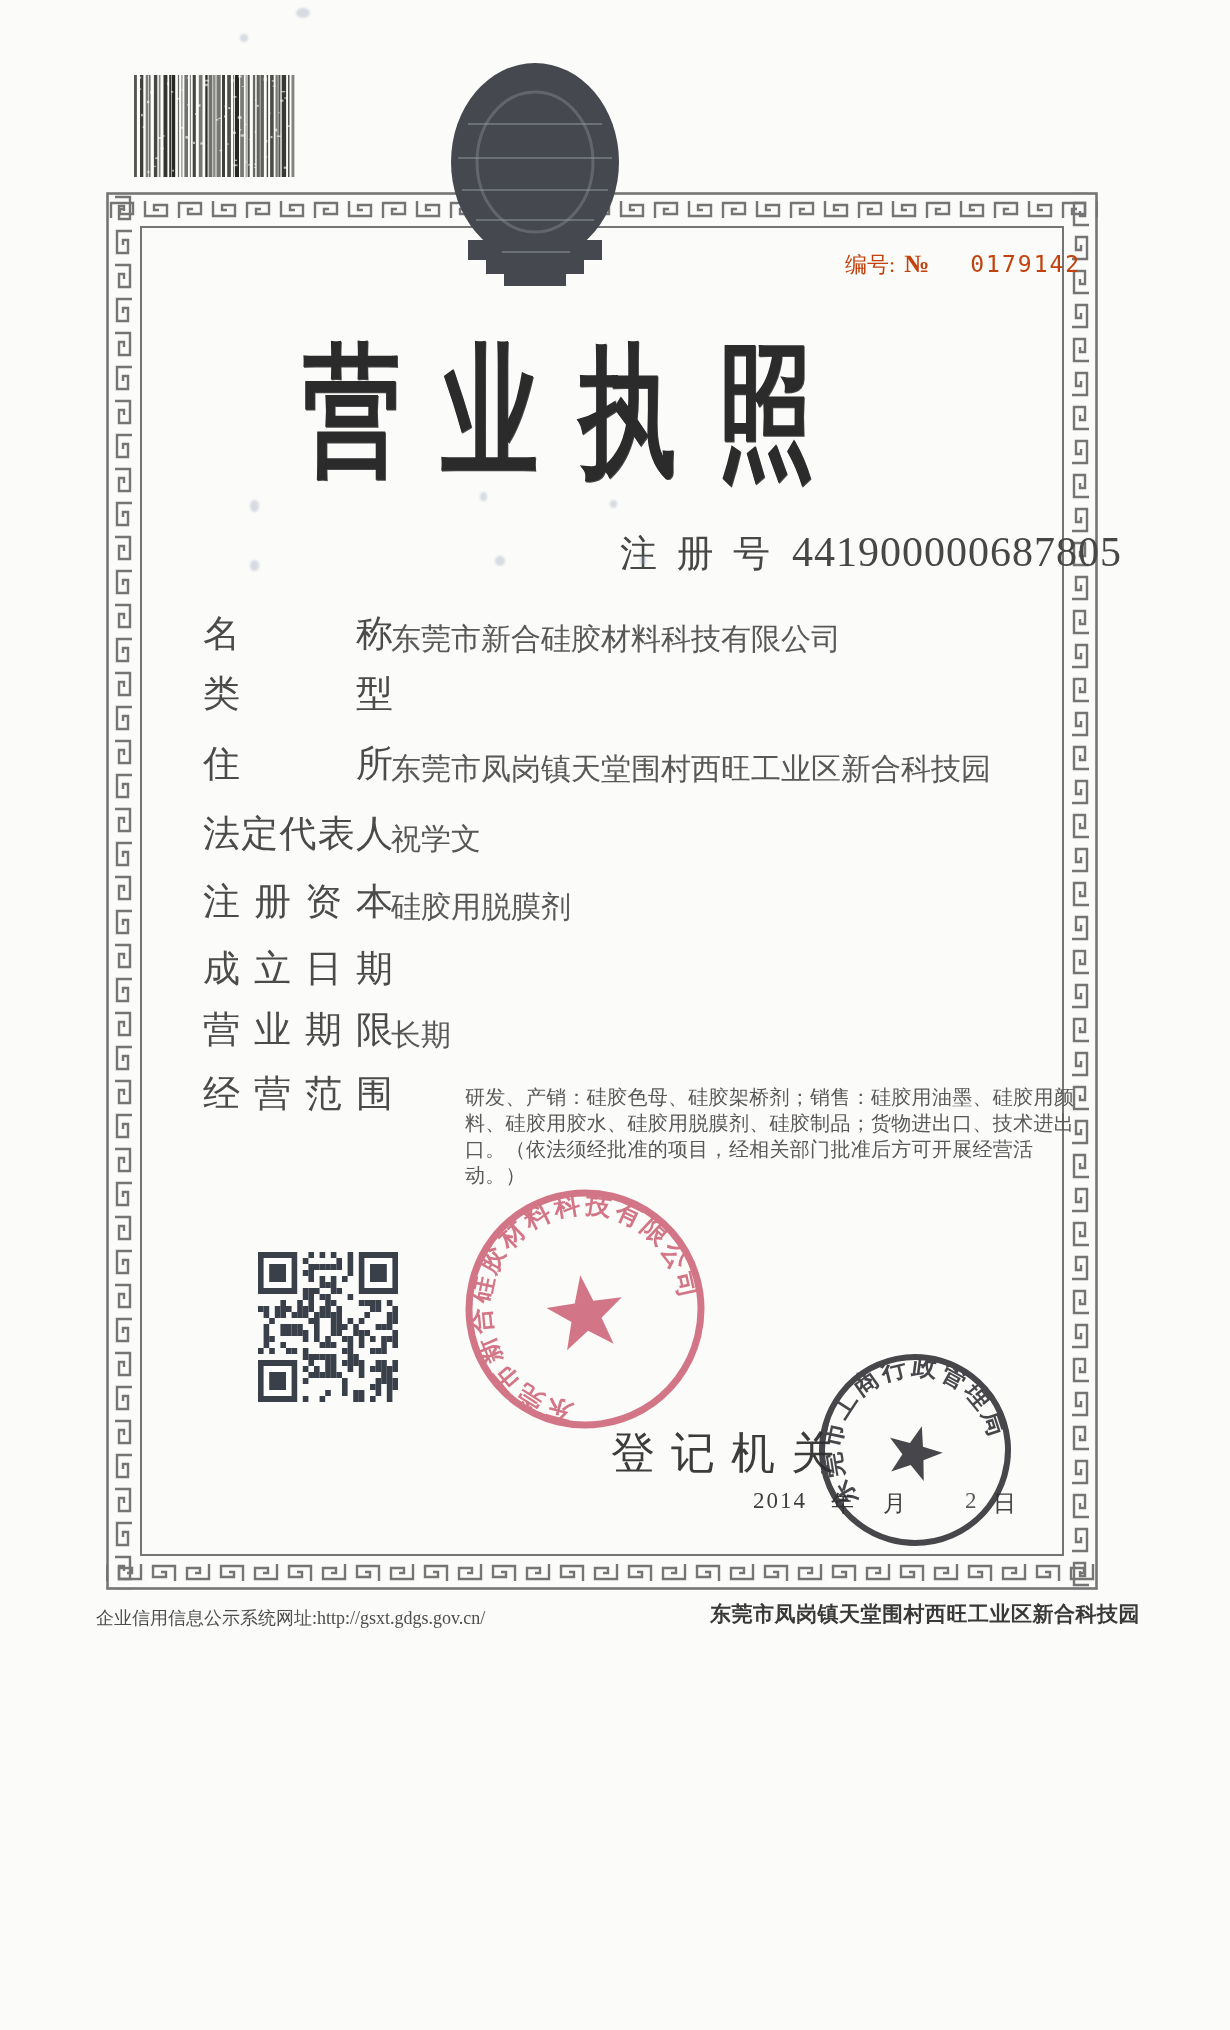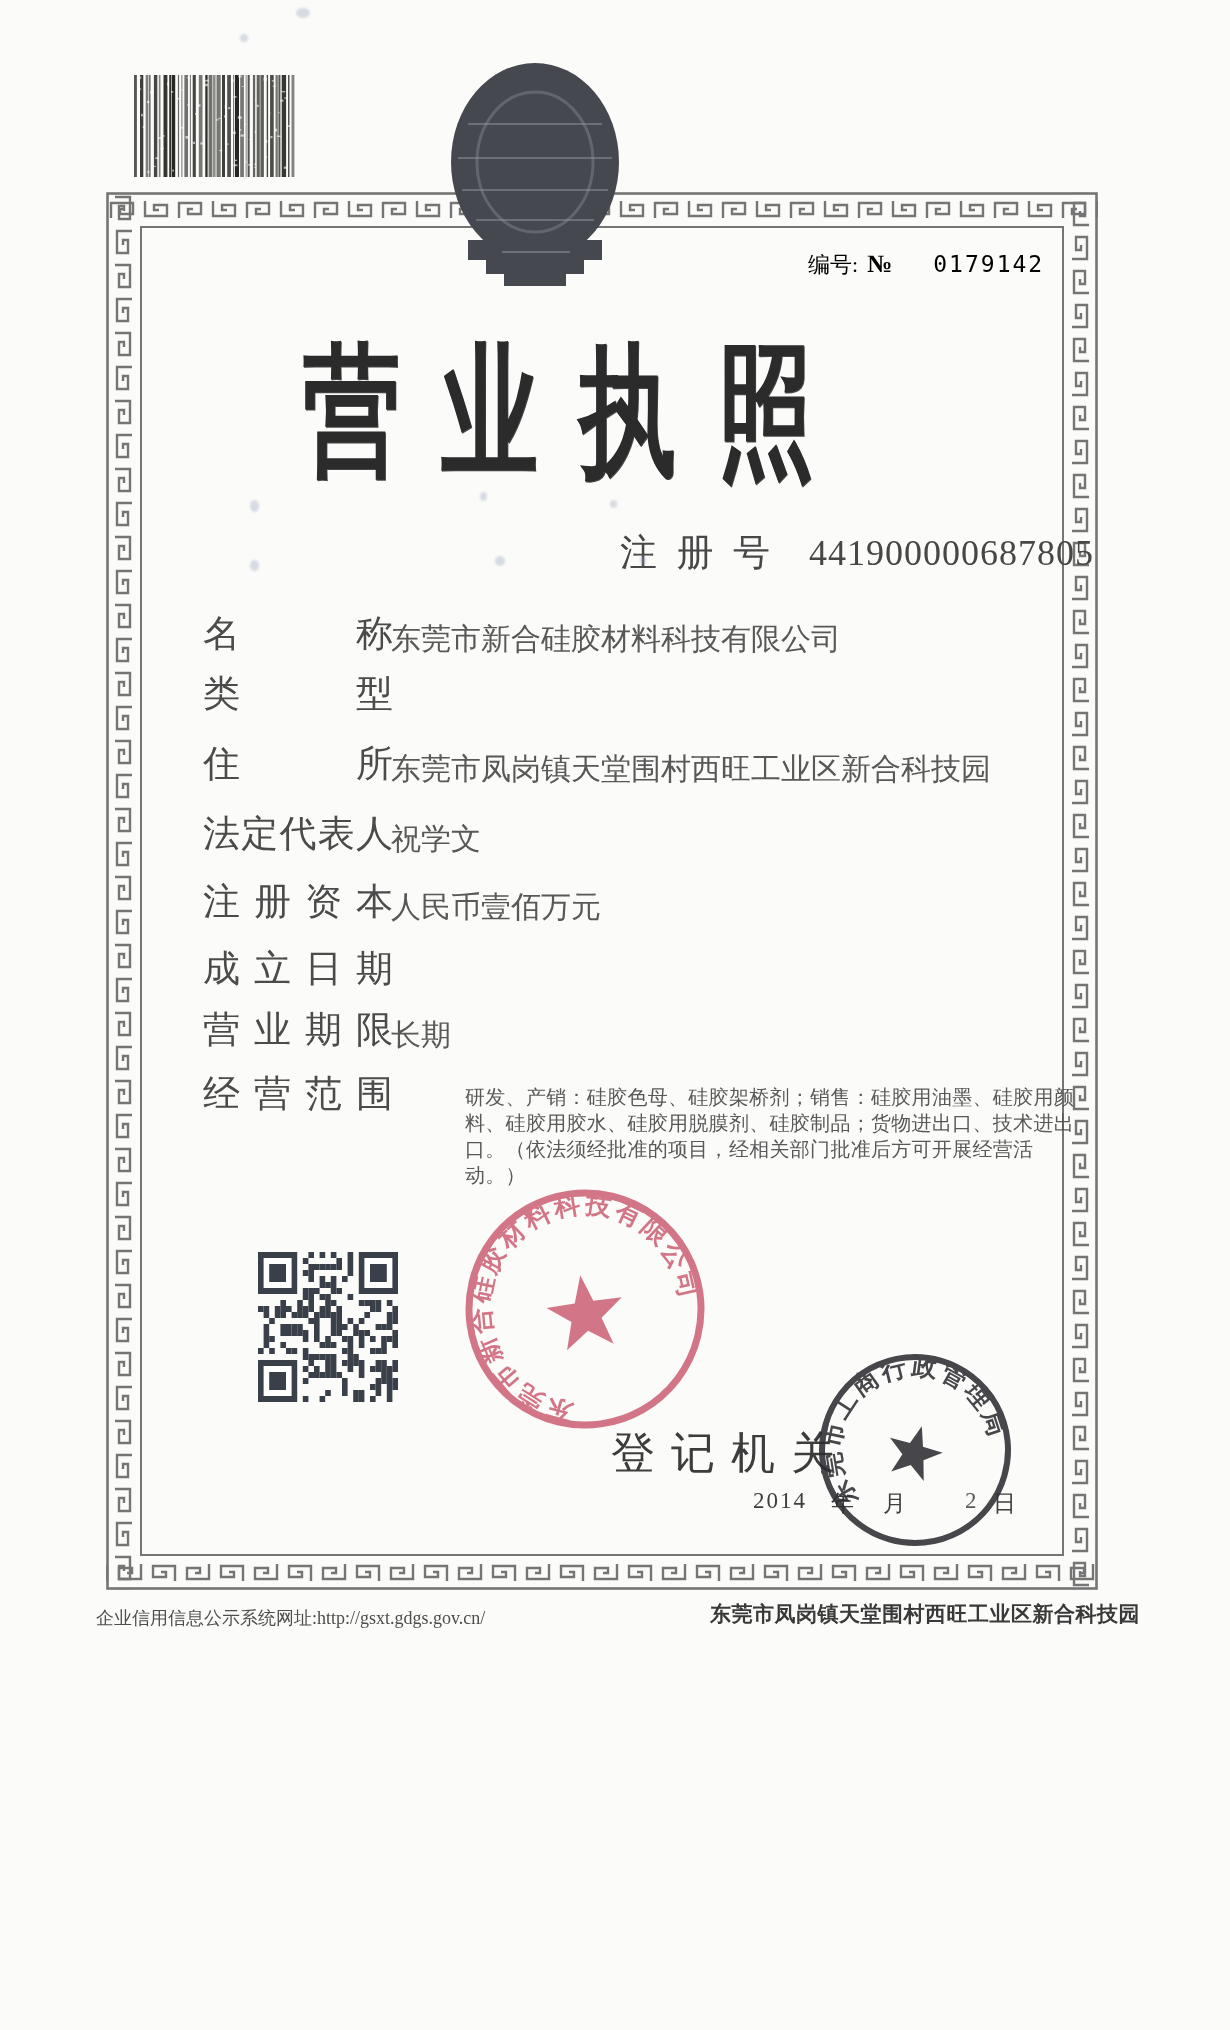--- a/index.html
+++ b/index.html
@@ -12,33 +12,33 @@
   .page{
     position:relative;width:1230px;height:2030px;background:#fbfbf9;overflow:hidden;
     font-family:"Liberation Serif","DejaVu Serif",serif;color:var(--ink);
   }
   
   .frame{position:absolute;left:106px;top:192px;}
   
   .barcode{position:absolute;left:132px;top:73px;filter:blur(.4px);}
   .emblem{position:absolute;left:450px;top:62px;filter:blur(.7px);}
   
-  .serial{position:absolute;left:808px;top:250px;display:flex;align-items:baseline;gap:9px;color:#000000;}
+  .serial{position:absolute;left:845px;top:250px;display:flex;align-items:baseline;gap:9px;color:#c2410c;}
   .serial .s-lbl{font-size:22px;}
   .serial .s-no{font-size:25px;font-weight:bold;}
   .serial .s-num{font-size:23px;font-family:"DejaVu Sans Mono","Liberation Mono",monospace;letter-spacing:2px;margin-left:32px;}
   
   .title{position:absolute;left:288px;top:336px;display:flex;gap:43px;
     font-family:"DejaVu Sans","Liberation Sans",sans-serif;font-weight:900;font-size:142px;line-height:1.05;
     color:#2b2b2b;text-shadow:1px 1px 0 #4a4a4a;filter:blur(.4px);}
   .title span{display:inline-block;width:95px;transform:scaleX(.68);transform-origin:center;}
   
   .regrow{position:absolute;left:620px;top:528px;display:flex;align-items:baseline;color:#474747;}
   .regrow .lbl{display:flex;justify-content:space-between;width:150px;font-size:37px;}
-  .regrow .num{margin-left:39px;font-size:36px;letter-spacing:1px;}
+  .regrow .num{margin-left:22px;font-size:42px;letter-spacing:1px;}
   
   .row{position:absolute;left:203px;width:905px;}
   .row .lbl{display:inline-flex;justify-content:space-between;width:190px;font-size:37px;line-height:1.2;color:#4b4b4b;font-weight:500;}
   .row .val{position:absolute;left:188px;top:8px;font-size:30px;line-height:1.25;color:#585858;width:640px;white-space:nowrap;}
   .row.scope .val{left:262px;top:12px;font-size:20px;line-height:1.3;width:615px;white-space:normal;letter-spacing:.3px;font-weight:500;}
   
   .qr{position:absolute;left:258px;top:1252px;filter:blur(.3px);}
   
   .seal-red{position:absolute;left:460px;top:1184px;z-index:3;filter:blur(.5px);}
   .rs-ring{fill:none;stroke:var(--seal-red);stroke-width:7;}
@@ -259,21 +259,21 @@
     <div class="val">祝学文</div>
   </div>
 
   <div class="row" style="top:880px">
     <span class="lbl">
       <span>注</span>
       <span>册</span>
       <span>资</span>
       <span>本</span>
     </span>
-    <div class="val">人民币壹佰万元</div>
+    <div class="val">硅胶用脱膜剂</div>
   </div>
 
   <div class="row" style="top:947px">
     <span class="lbl">
       <span>成</span>
       <span>立</span>
       <span>日</span>
       <span>期</span>
     </span>
   </div>

